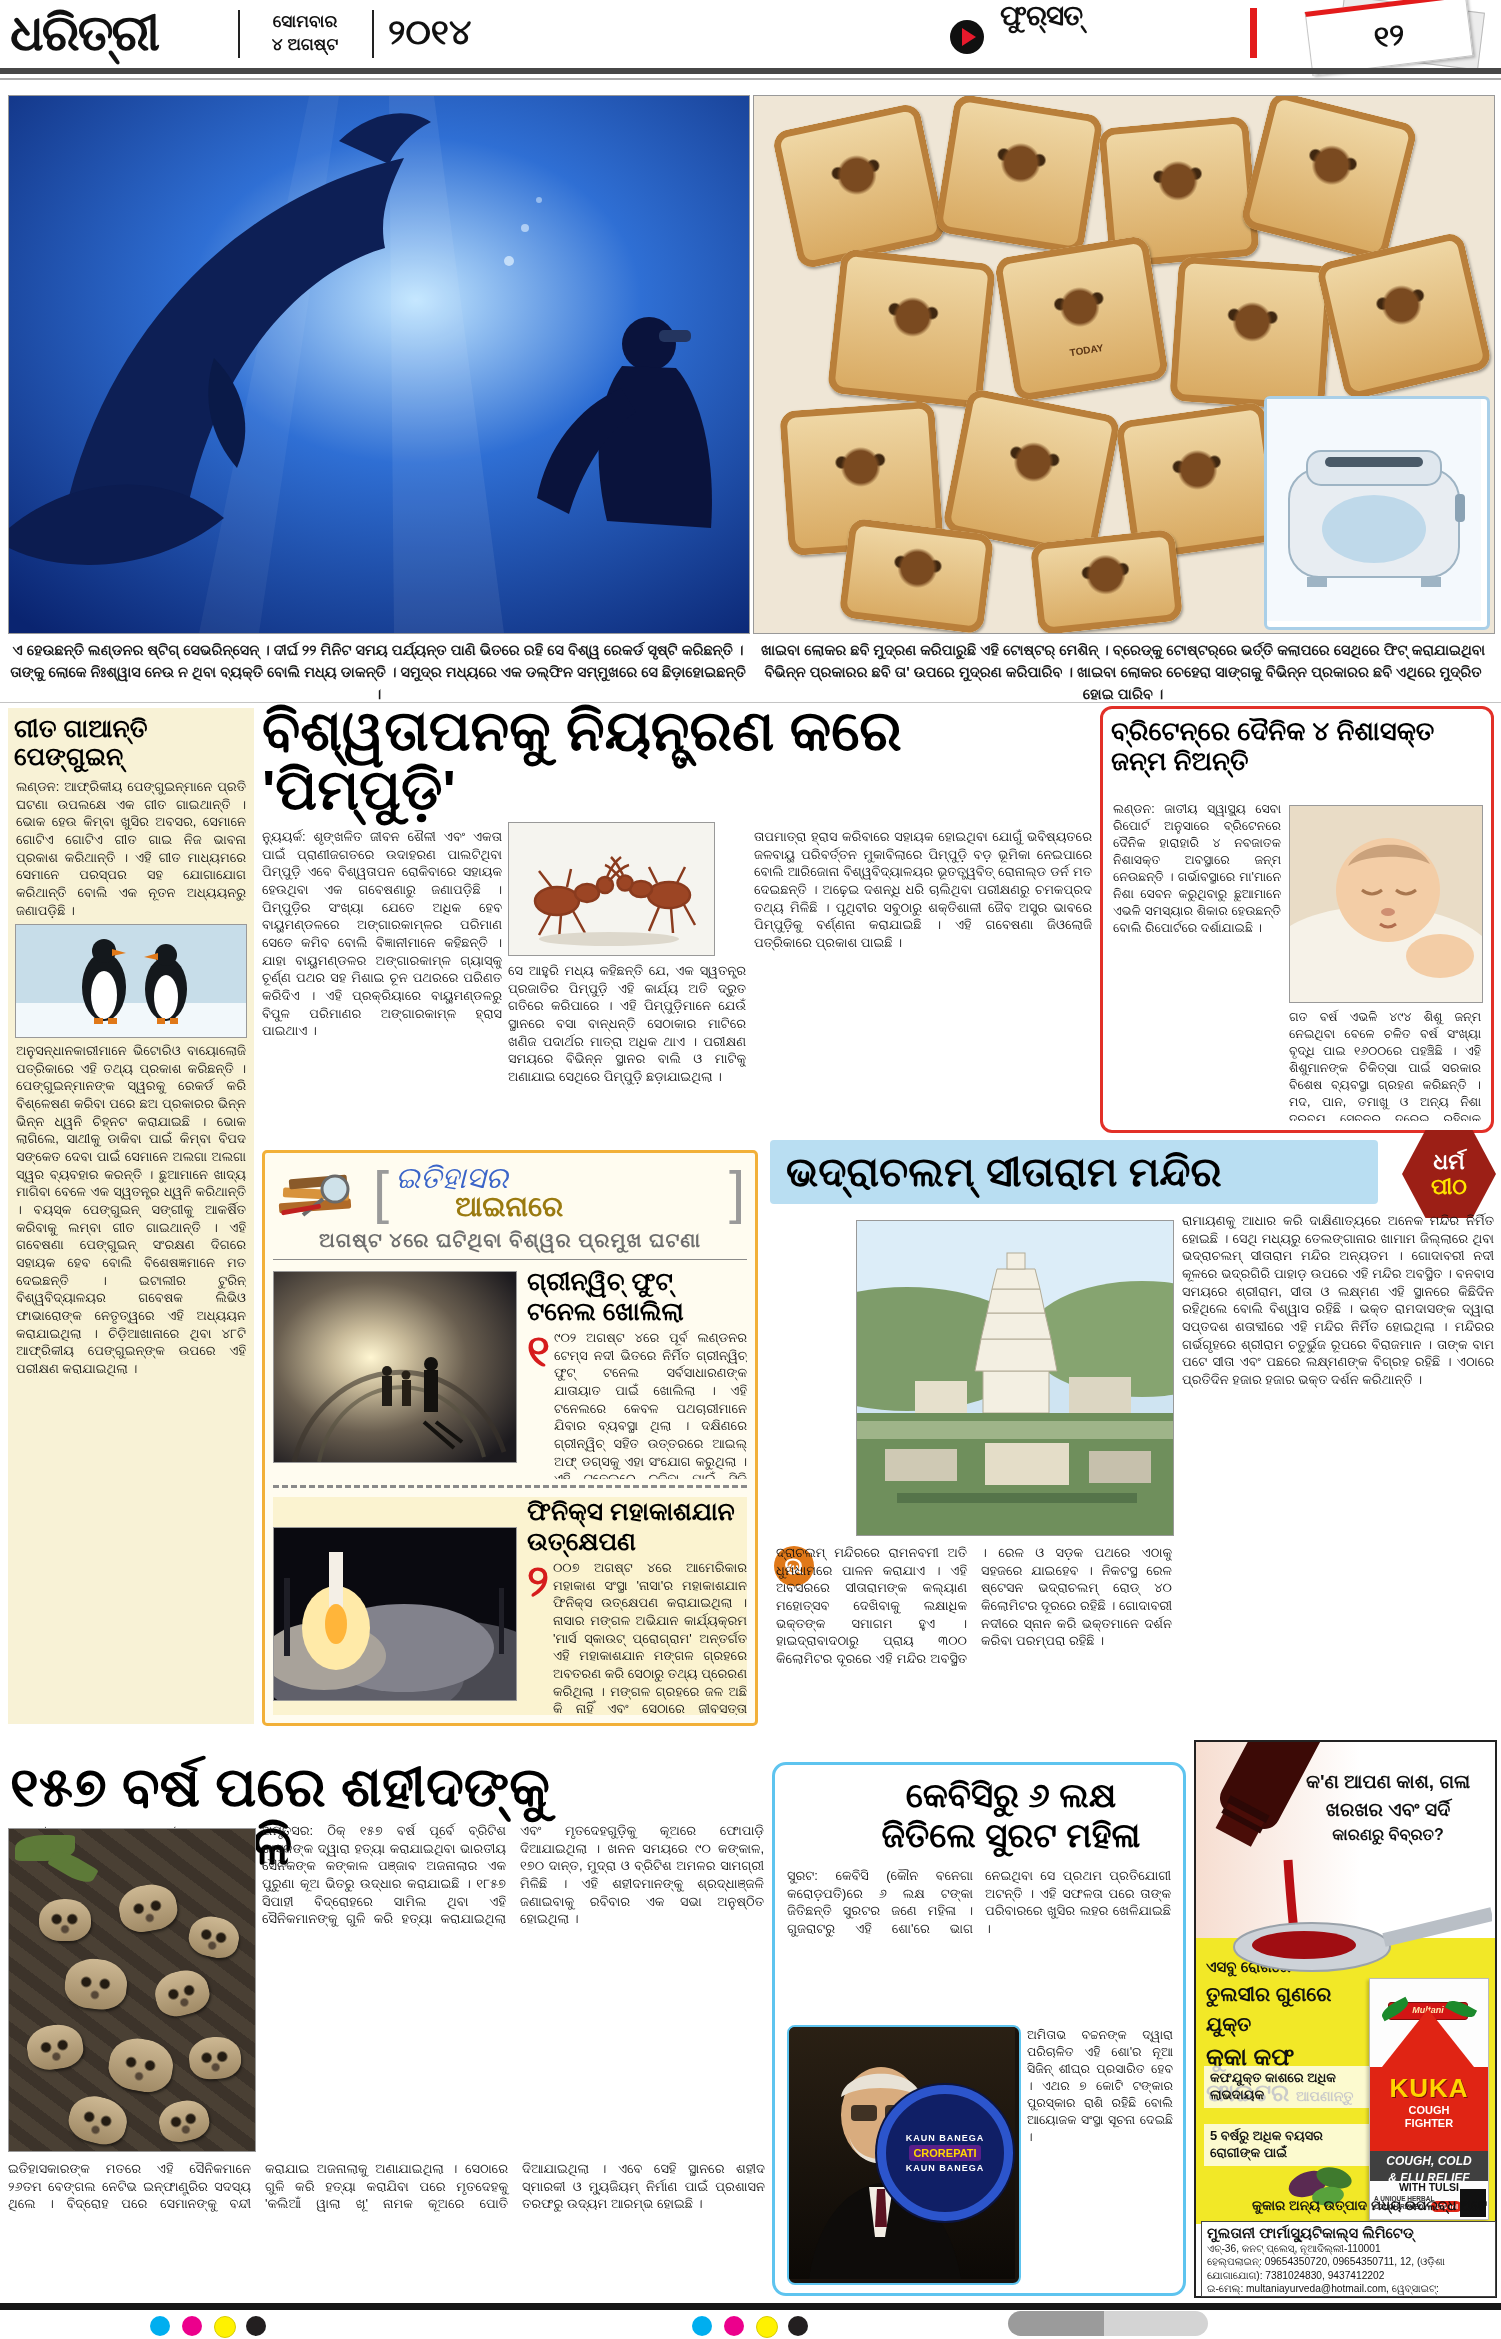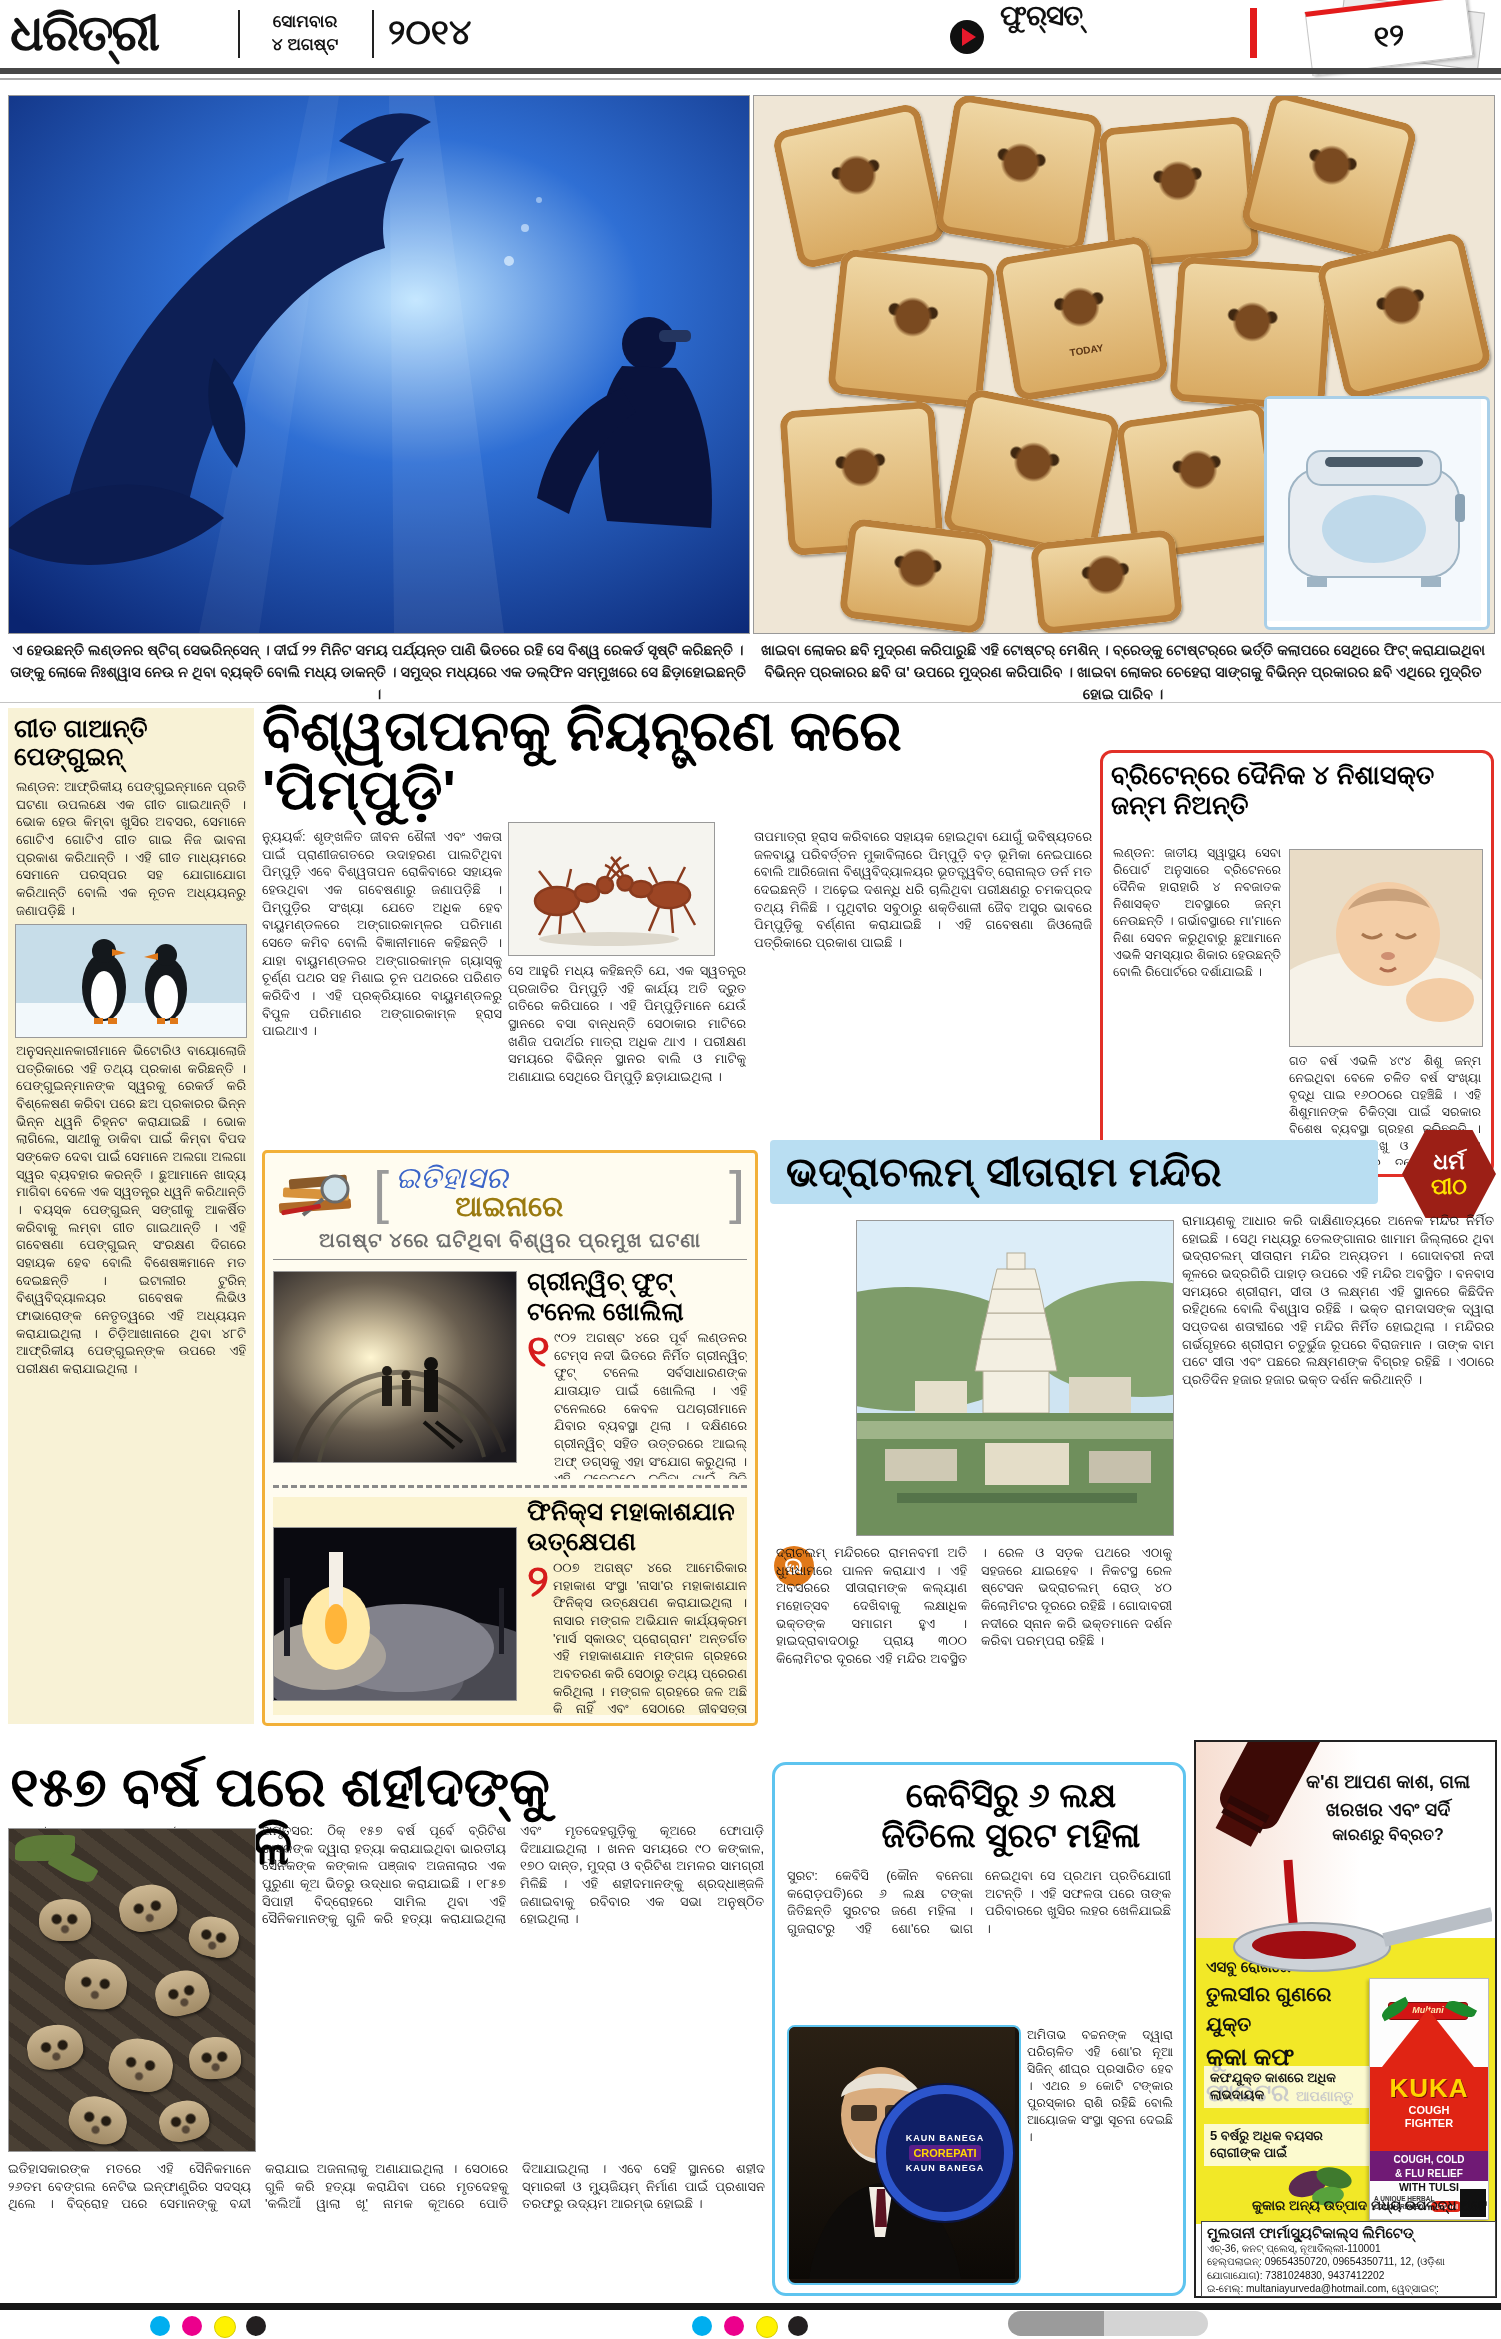--- a/index.html
+++ b/index.html
@@ -27,21 +27,21 @@
   
   .caption{font-size:14.5px;font-weight:600;text-align:center;line-height:1.5;color:#1a1a1a;}
   #caprule{left:0;top:702px;width:1501px;height:1px;background:#c4c4c4;}
   
   #pcol{left:8px;top:708px;width:246px;height:1016px;background:#f8f2d6;padding:0;}
   #pcol .headline{font-size:25px;line-height:1.12;padding:6px 6px 4px 6px;}
   #pcol .bodytxt{margin:4px 8px;}
   
   #ant-headline{left:262px;top:702px;width:832px;font-size:56px;line-height:1.05;}
   
-  #baby-box{left:1100px;top:706px;width:388px;height:421px;border:3px solid #e23028;border-radius:12px;background:#fff;margin-top:44px;}
+  #baby-box{left:1100px;top:706px;width:388px;height:421px;border:3px solid #e23028;border-radius:12px;background:#fff;}
   #baby-box .headline{position:absolute;left:8px;top:8px;width:372px;font-size:26px;line-height:1.15;}
   
   #hist{left:262px;top:1150px;width:490px;height:570px;border:3px solid #f2b038;border-radius:5px;background:#fffcf0;}
   #hist .bracket{font-size:58px;color:#9a9a9a;font-weight:400;line-height:1;}
   #hist-script{font-size:30px;font-style:italic;color:#3a64c8;font-family:"DejaVu Serif","Liberation Serif",serif;}
   #hist-bold{font-size:28px;font-weight:900;color:#9a7a10;}
   #hist-sub{position:absolute;left:0;top:76px;width:100%;text-align:center;font-size:20px;font-weight:bold;color:#6e6e6e;letter-spacing:1px;}
   #hist-hr{position:absolute;left:8px;top:106px;width:474px;height:1px;background:#8a8a8a;}
   .hist-item{position:absolute;left:8px;width:474px;overflow:hidden;}
   .hist-item .headline{font-size:25px;margin:0 0 2px 0;}
@@ -90,21 +90,21 @@
   #ad-foot .co{font-size:14.5px;font-weight:900;}
   #ad-foot .ln{font-size:10.2px;line-height:1.32;}
   
   #pack{position:absolute;right:6px;top:236px;width:118px;height:240px;background:#fdfdfd;border:1px solid #bbb;box-shadow:-2px 2px 3px rgba(0,0,0,.2);}
   #pack .brand{position:absolute;left:18px;top:8px;width:78px;height:16px;background:#d31414;border:1px solid #7e0d0d;border-radius:3px;color:#ffe9b0;font-size:9px;font-style:italic;font-weight:bold;text-align:center;line-height:15px;margin-top:15px;}
   #pack .mountain{position:absolute;left:12px;top:30px;width:0;height:0;border-left:46px solid transparent;border-right:46px solid transparent;border-bottom:58px solid #e02414;}
   #pack .leaf{position:absolute;width:30px;height:12px;background:#1c8a2c;border-radius:60% 0 60% 0;}
   #pack .red{position:absolute;left:0;top:88px;width:100%;height:84px;background:#e02414;}
   #pack .kuka{font-size:26px;font-weight:900;color:#ffd400;text-align:center;margin-top:6px;letter-spacing:1px;text-shadow:1px 1px 0 #7e0d0d;}
   #pack .cough{color:#fff;font-size:11px;font-weight:900;text-align:center;line-height:1.2;}
-  #pack .strip{position:absolute;left:0;top:172px;width:100%;height:28px;background:#701a75;color:#fff;font-size:10px;font-weight:900;text-align:center;line-height:1.4;padding-top:2px;}
+  #pack .strip{position:absolute;left:0;top:172px;width:100%;height:28px;background:#404040;color:#fff;font-size:12px;font-weight:900;text-align:center;line-height:1.4;padding-top:2px;font-style:italic;}
   #pack .tulsi{position:absolute;left:0;top:202px;width:100%;text-align:center;font-size:10.5px;font-weight:900;color:#111;}
   #pack .remedy{position:absolute;left:4px;top:216px;width:66px;font-size:6.5px;font-weight:bold;color:#333;line-height:1.2;}
   #pack .ml{position:absolute;right:26px;top:222px;background:#e02414;color:#fff;font-size:7.5px;font-weight:bold;border-radius:8px;padding:1px 4px;}
   #pack .sil{position:absolute;right:2px;top:210px;width:26px;height:28px;background:#111;}
   
   .toast{position:absolute;border-radius:16px;
      background:radial-gradient(circle at 50% 42%,#7a4a20 0 16px,rgba(122,74,32,0) 20px),
                 radial-gradient(circle at 38% 38%,#3f2710 0 5px,rgba(0,0,0,0) 7px),
                 radial-gradient(circle at 62% 38%,#3f2710 0 5px,rgba(0,0,0,0) 7px),
                 linear-gradient(180deg,#f0d9a8,#d8a85f);

